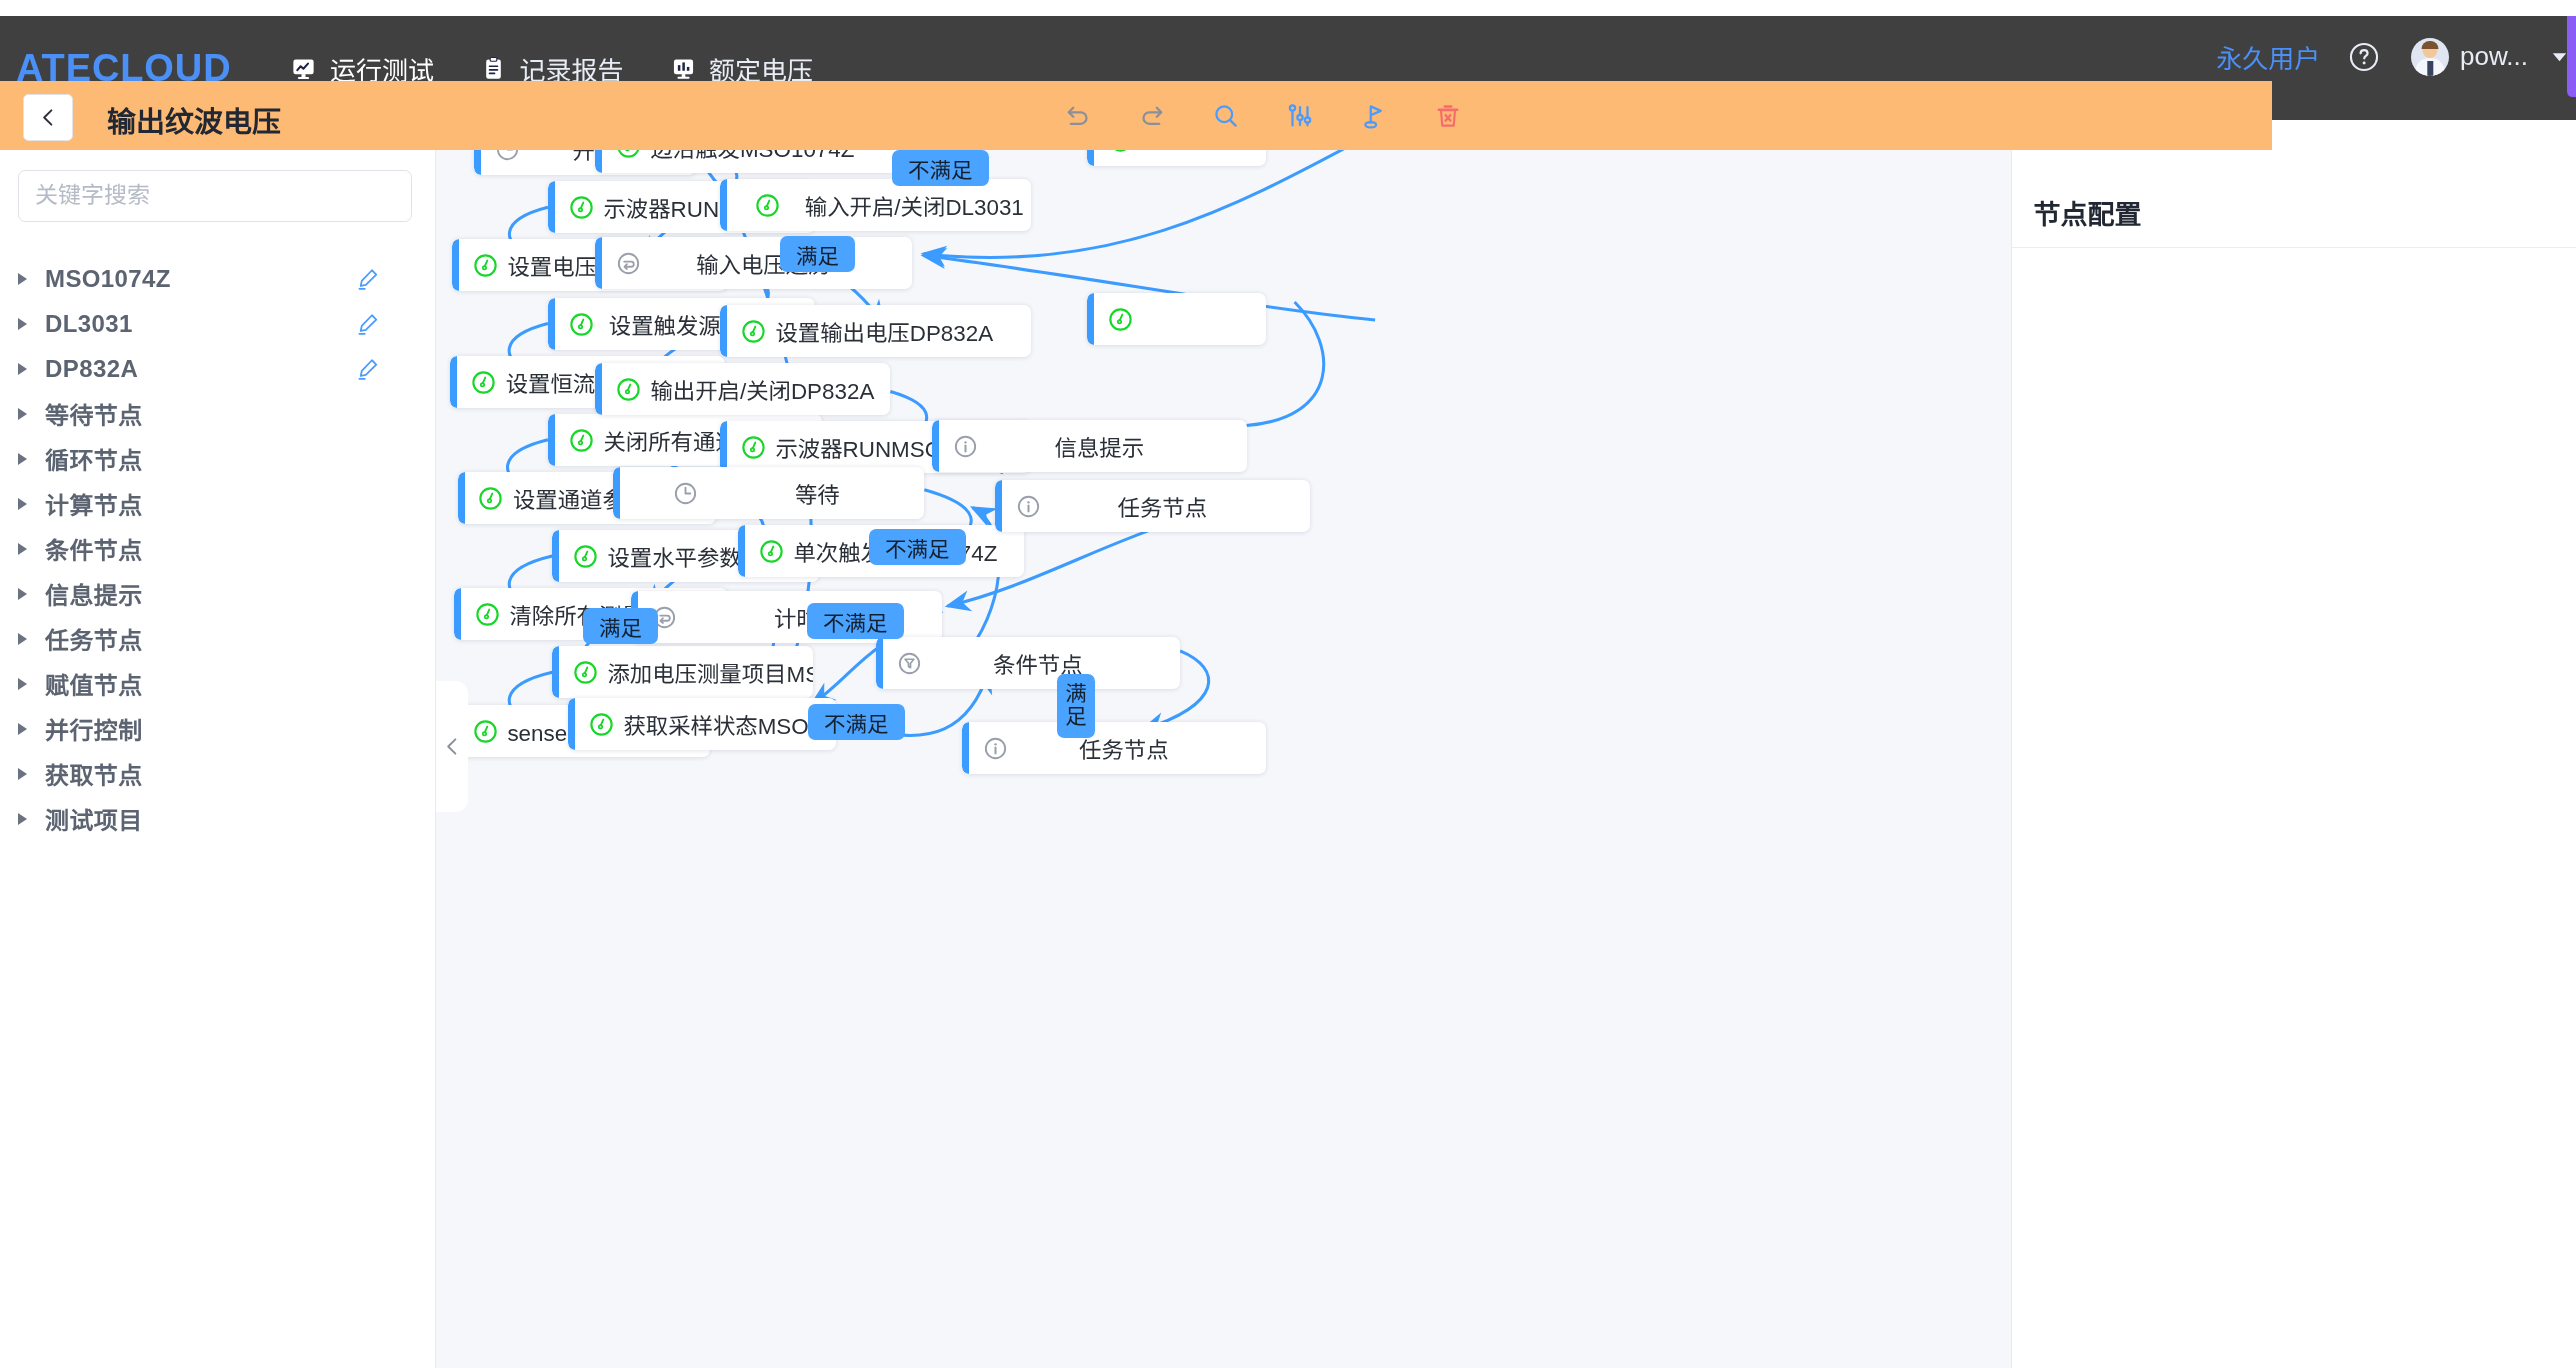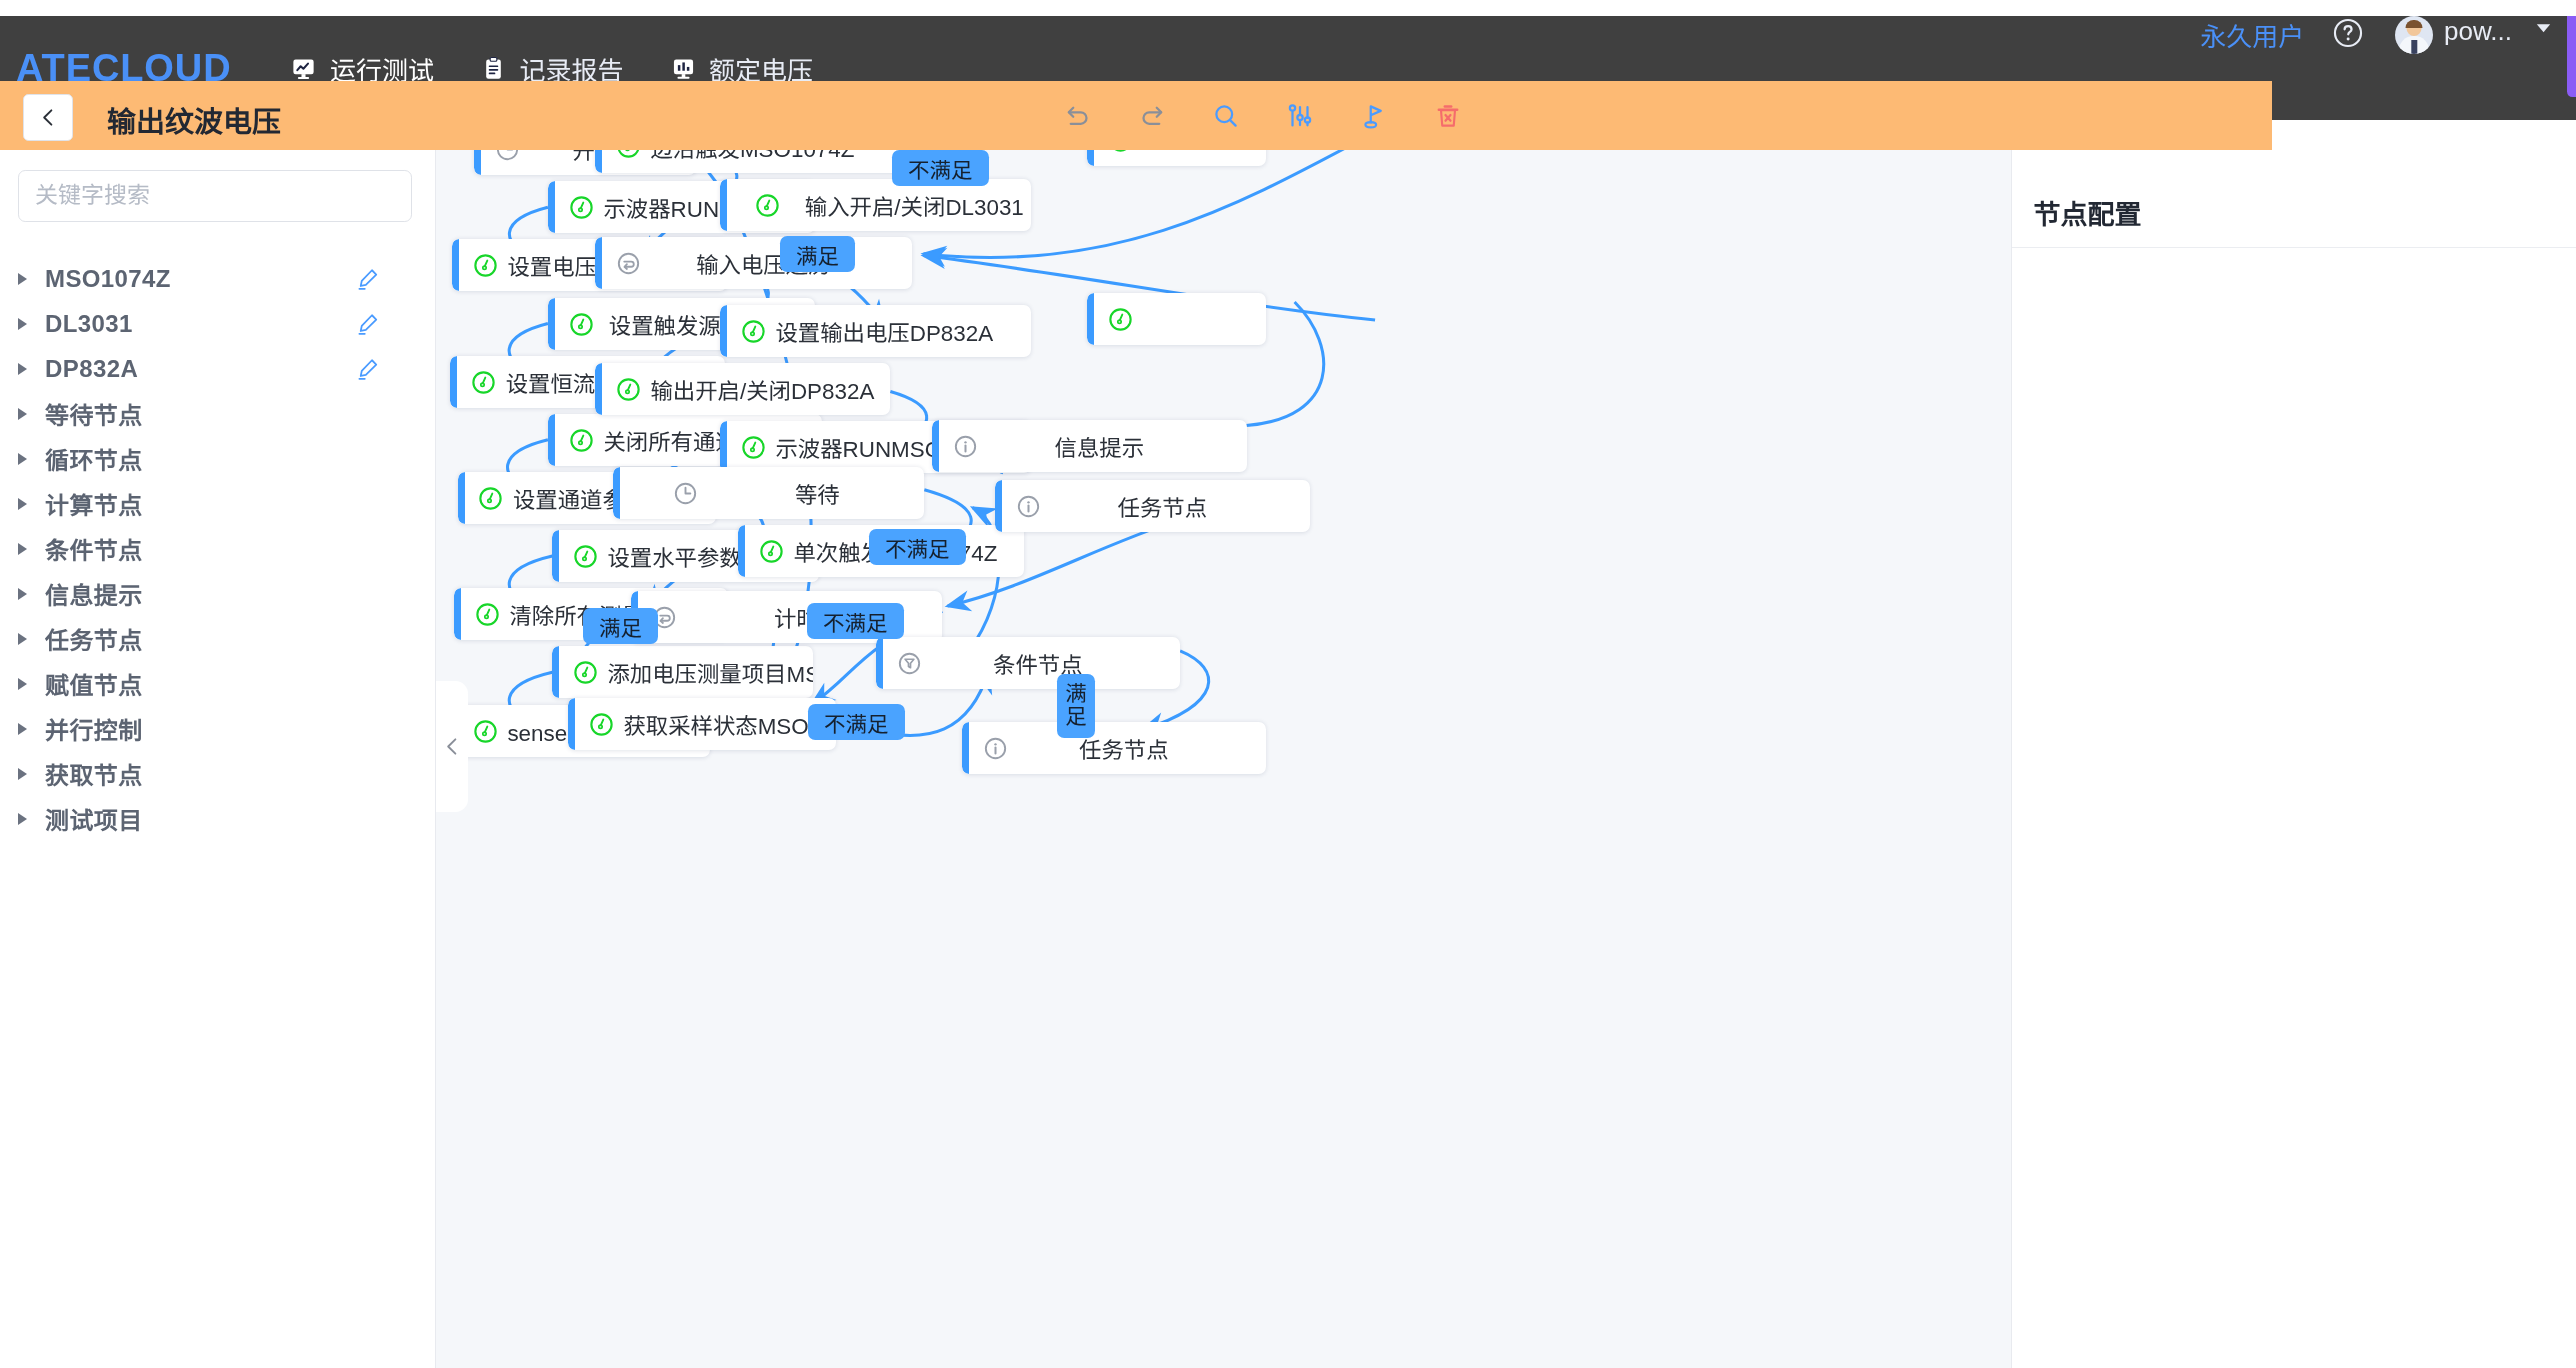--- a/index.html
+++ b/index.html
@@ -26,22 +26,21 @@
     display:flex;align-items:center;height:81px;padding:0 23px;
     color:#e8ecf5;font-size:26px;position:relative;cursor:pointer;
   }
   .navtab .tabicon{margin-right:12.5px;display:flex;align-items:center;}
   .navtab.active{color:#ffffff;}
   .navtab.active:after{
     content:"";position:absolute;left:12.5px;right:12.5px;bottom:0;height:5.4px;
     background:#2f8bff;border-radius:2.7px;
   }
   .navright{
-    position:absolute;right:0;top:0;height:81px;display:flex;align-items:flex-start;
-    padding-right:16px;
+    position:absolute;right:0;top:0;height:81px;display:flex;align-items:center;
   }
   .permuser{color:#4a90f7;font-size:26px;margin-right:27px;cursor:pointer;}
   .helpicon{margin-right:30px;cursor:pointer;display:flex;}
   .avatar{
     width:38px;height:38px;border-radius:50%;
     background:#dfe6f2;margin-right:10.7px;overflow:hidden;position:relative;
     flex:0 0 auto;
   }
   .avatar .head{
     position:absolute;left:50%;top:5.4px;transform:translateX(-50%);

